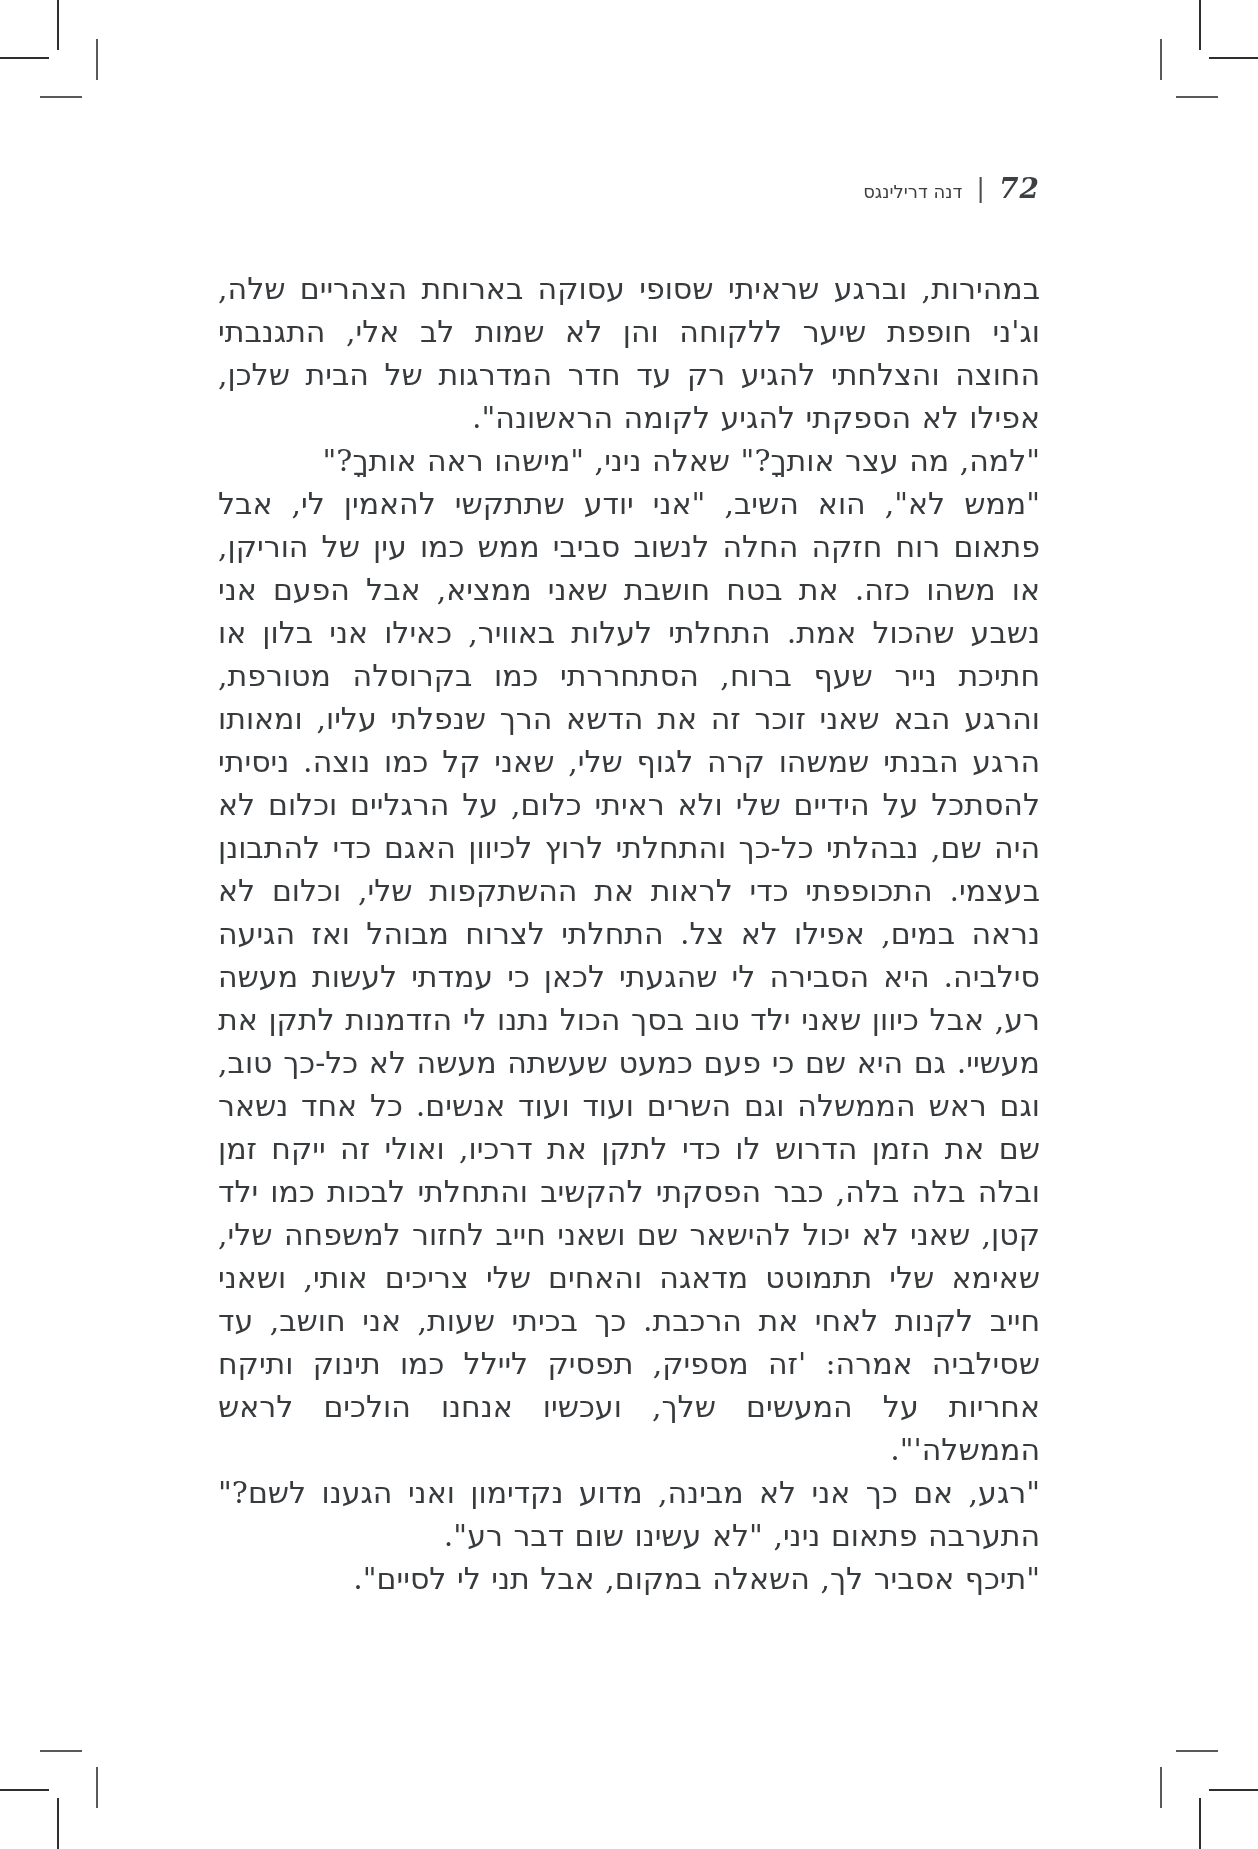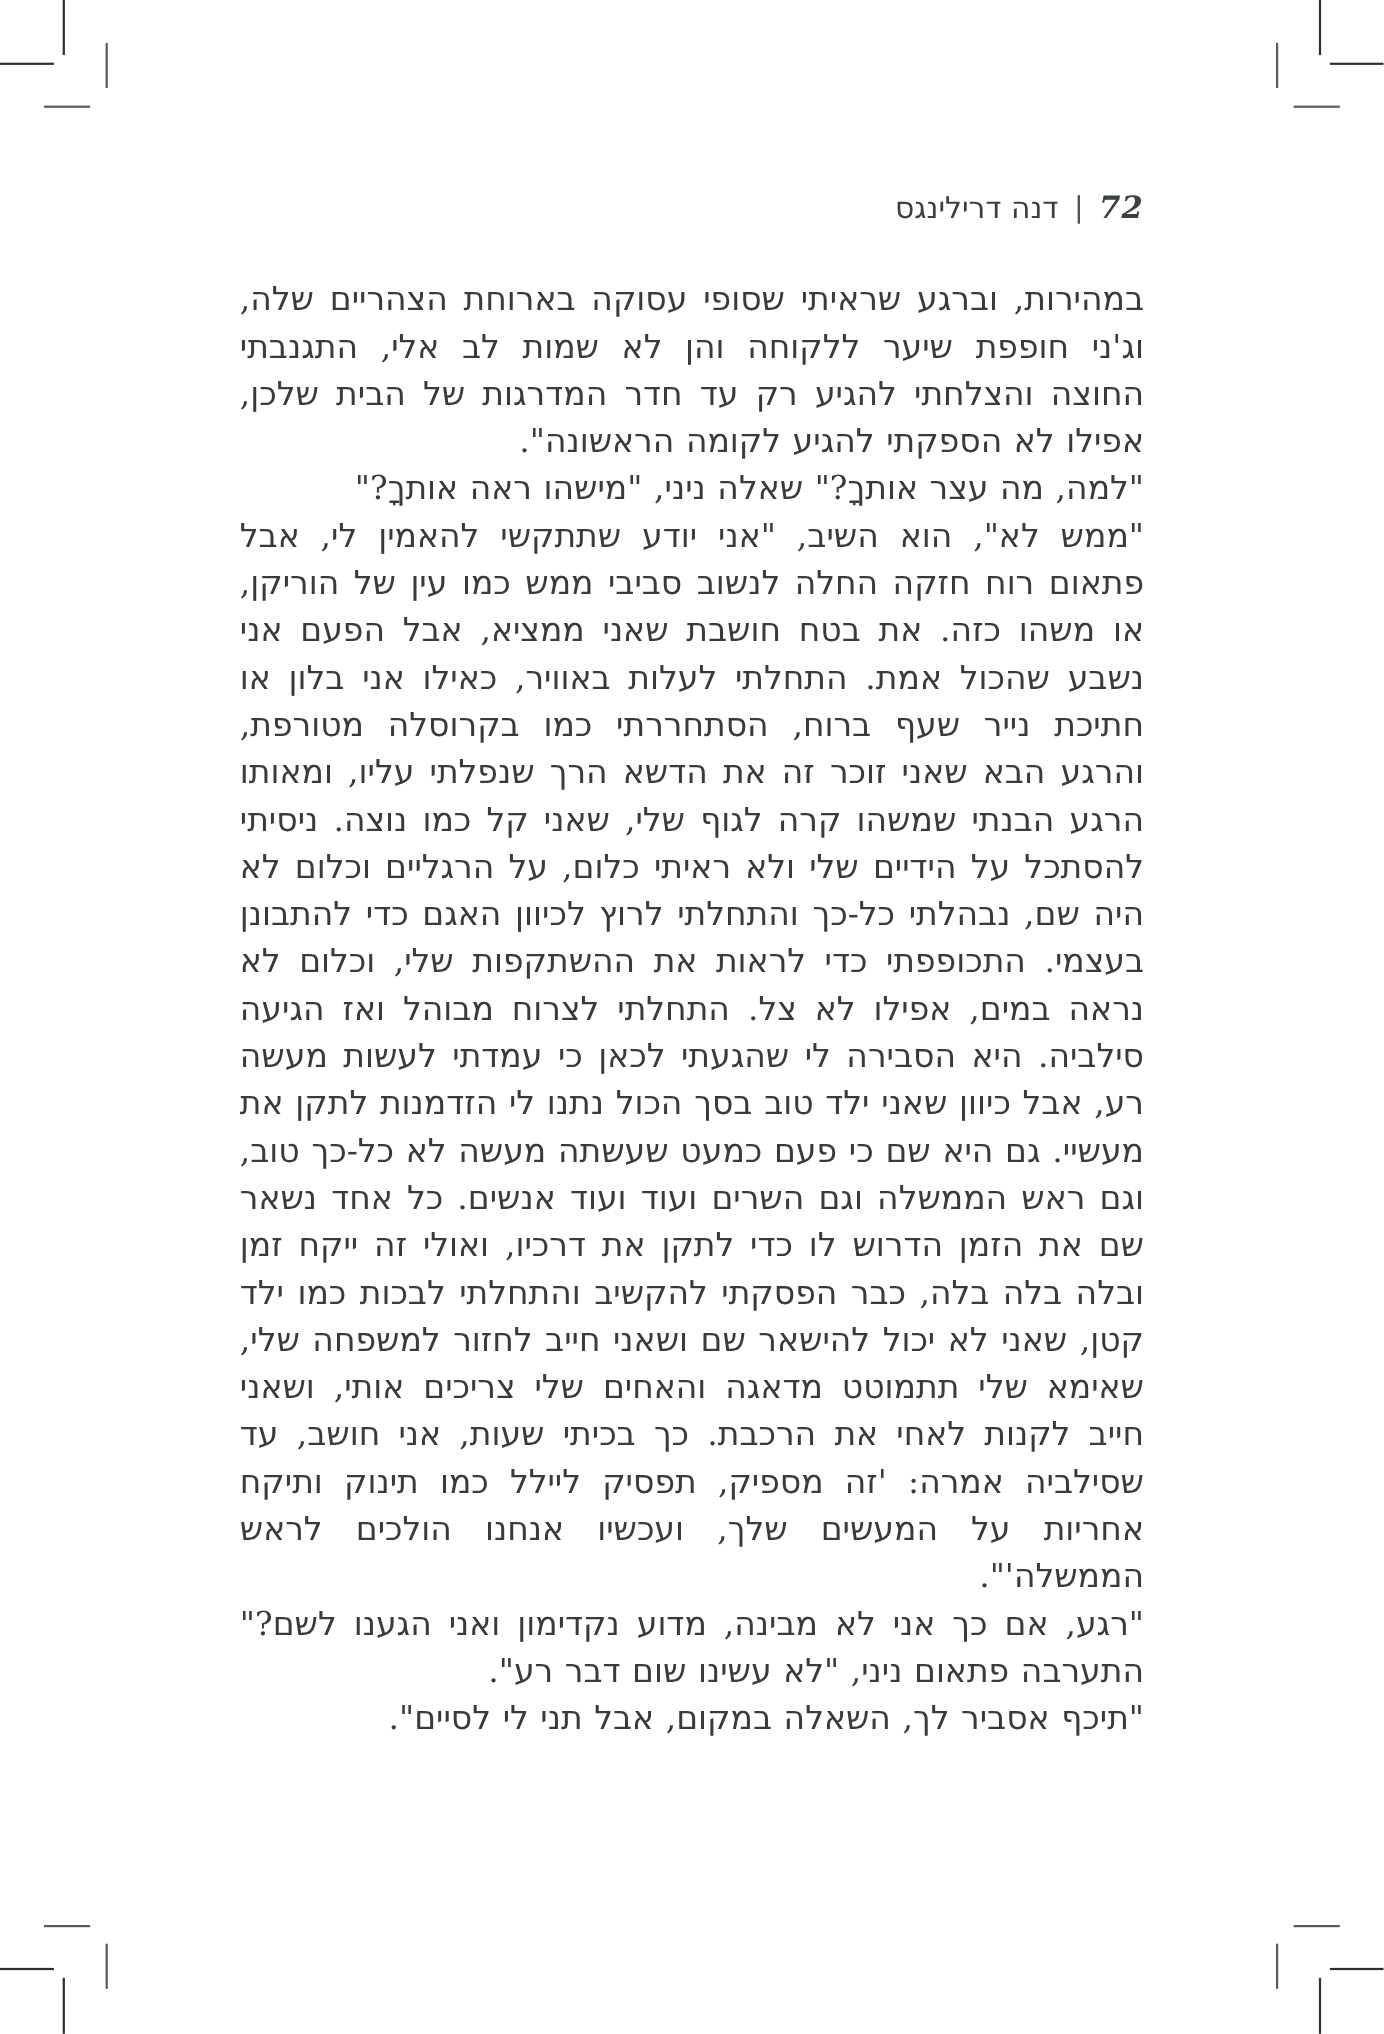--- a/index.html
+++ b/index.html
@@ -45,24 +45,24 @@
     font-size: 28px;
     letter-spacing: 1px;
     text-align: center;
   }
   .head-sep {
     font-weight: 300;
     color: #4a4d50;
     transform: translateY(-1px);
   }
   .author {
-    font-size: 27px;
+    font-size: 18px;
   }
   .body-text {
-    margin-top: 45px;
+    margin-top: 61px;
   }
   .body-text p {
     margin: 0;
     font-size: 30px;
     line-height: 43px;
     text-align: justify;
     text-align-last: right;
     word-spacing: 1px;
   }
 </style>

